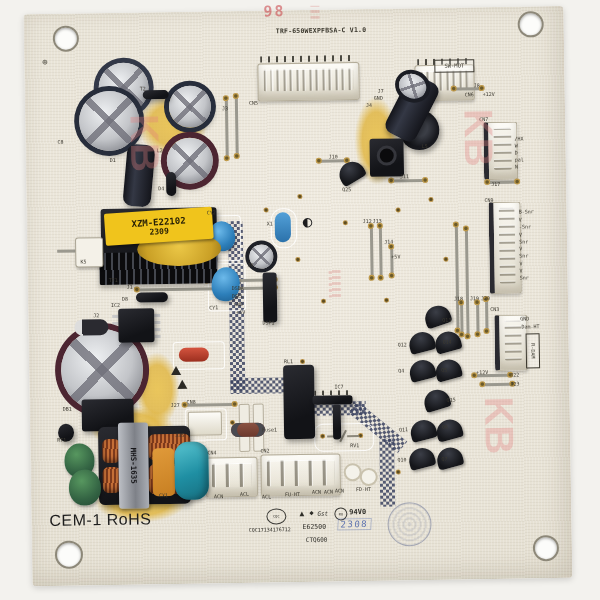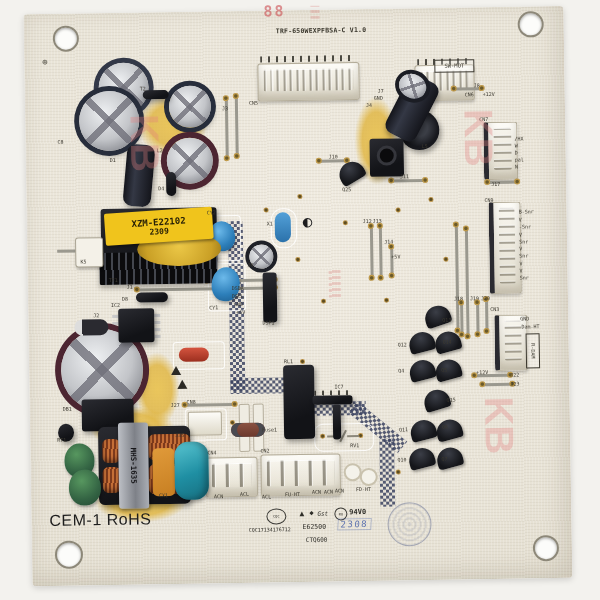--- a/index.html
+++ b/index.html
@@ -93,21 +93,21 @@
   <div class="board"></div>
 
   <div class="hole" style="left:57px;top:22px;width:22px;height:22px;"></div>
   <div class="hole" style="left:522px;top:15px;width:22px;height:22px;"></div>
   <div class="hole" style="left:51px;top:537px;width:24px;height:24px;"></div>
   <div class="hole" style="left:529px;top:539px;width:22px;height:22px;"></div>
 
   <div class="sk circle-plus" style="left:46px;top:54px;font-size:9px;color:#5e5b50;"></div>
 
   <div class="title" style="left:280px;top:27px;">TRF-650WEXPFBSA-C V1.0</div>
-  <div class="stamp" style="left:268px;top:2px;font-size:15px;letter-spacing:2px;">88</div>
+  <div class="stamp" style="left:268px;top:2px;font-size:15px;letter-spacing:2px;">98</div>
   <div class="rmark" style="left:315px;top:6px;width:9px;height:13px;"></div>
   <div class="rmark" style="left:329px;top:270px;width:12px;height:28px;"></div>
 
   <div class="wmark" style="left:118px;top:118px;">KB</div>
   <div class="wmark" style="left:452px;top:118px;">KB</div>
   <div class="wmark" style="left:468px;top:406px;">KB</div>
 
   <div class="boxlab" style="left:438px;top:62px;width:38px;height:11px;">SW-MOT</div>
 
   <div class="pinrow" style="left:264px;top:56px;width:94px;height:6px;"></div>

